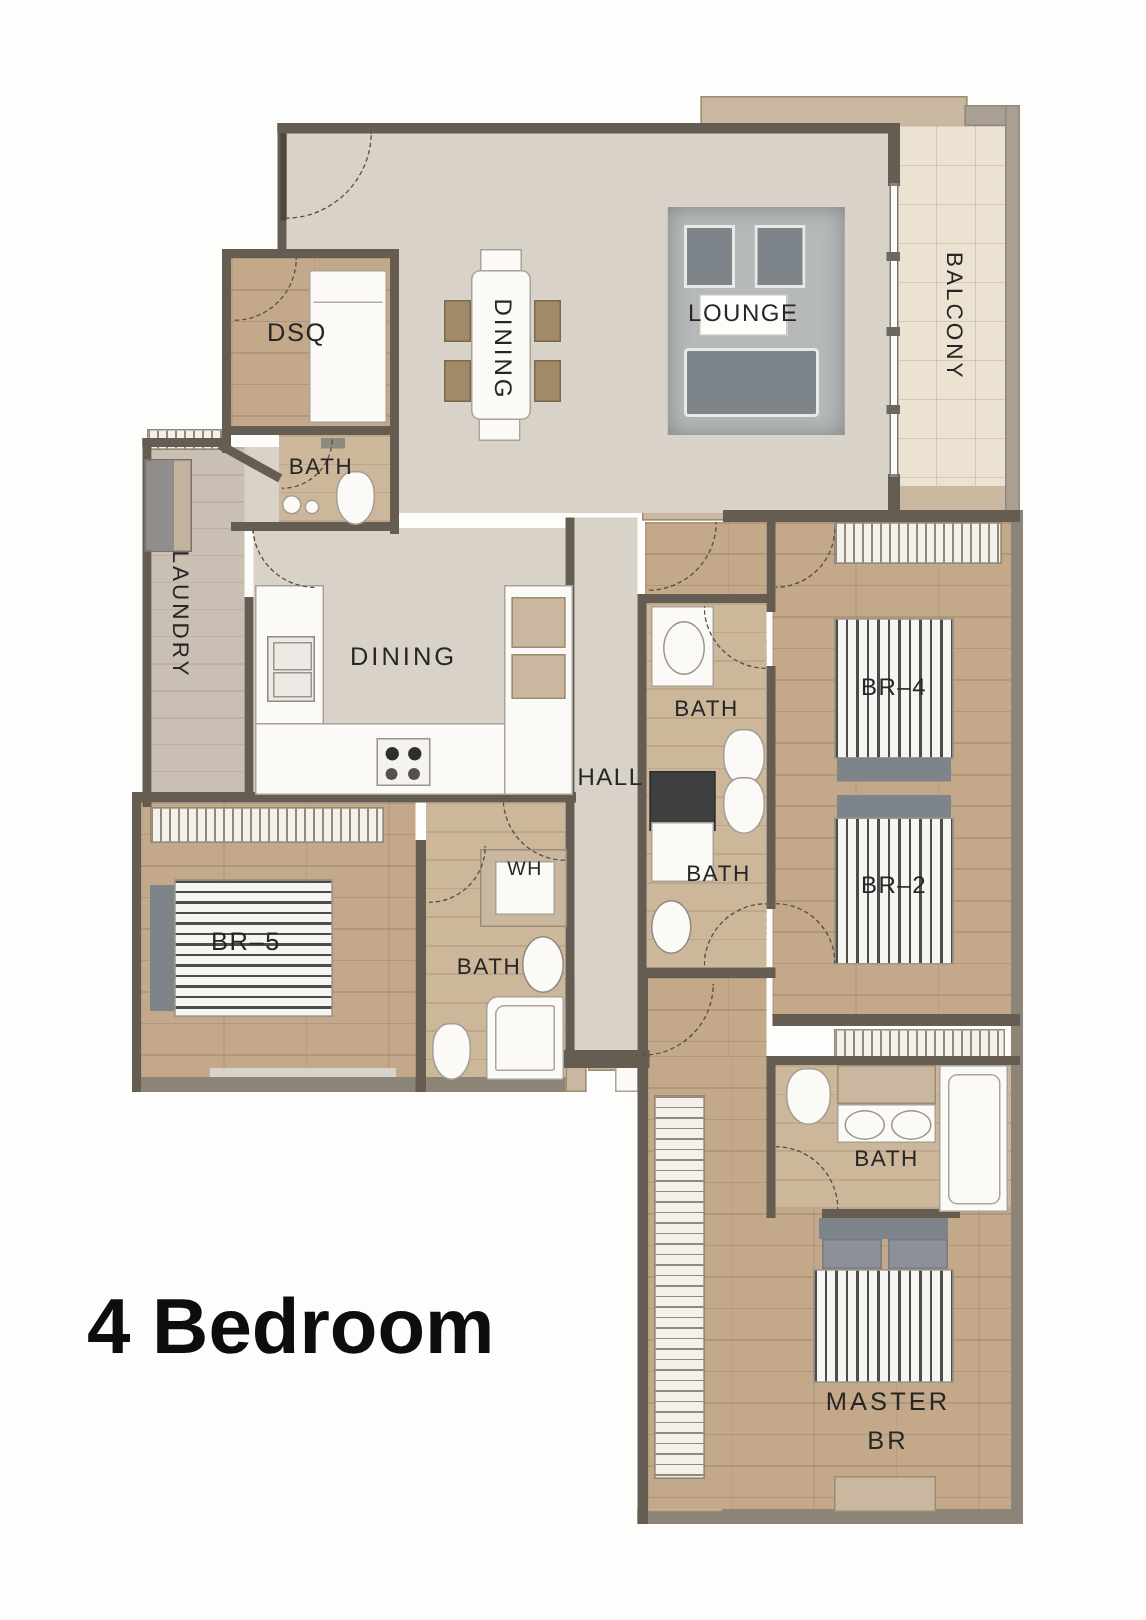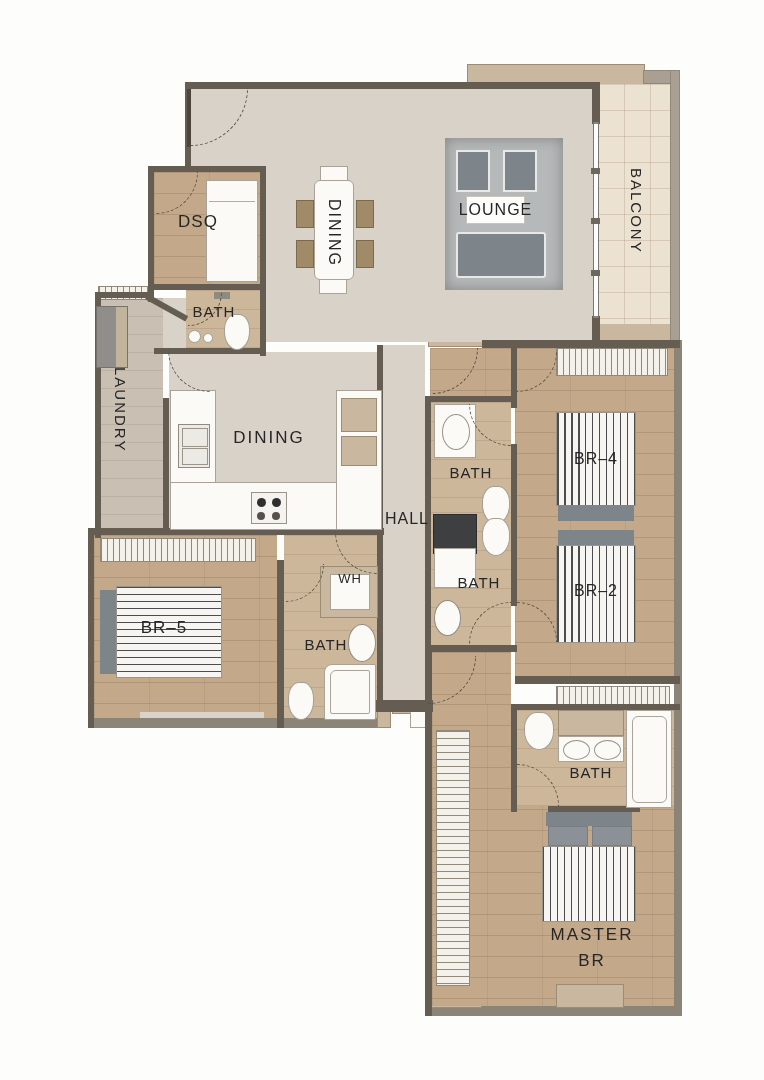--- a/index.html
+++ b/index.html
@@ -243,14 +243,15 @@
   <div class="a lb" style="left:446px;top:572px;width:66px;height:20px">BATH</div>
   <div class="a lb f16" style="left:560px;top:448px;width:72px;height:22px">BR–4</div>
   <div class="a lb f16" style="left:560px;top:580px;width:72px;height:22px">BR–2</div>
   <div class="a lb f17" style="left:122px;top:616px;width:84px;height:24px">BR–5</div>
   <div class="a lb f13" style="left:330px;top:568px;width:40px;height:20px">WH</div>
   <div class="a lb" style="left:292px;top:634px;width:68px;height:20px">BATH</div>
   <div class="a lb" style="left:556px;top:762px;width:70px;height:20px">BATH</div>
   <div class="a lb f17" style="left:536px;top:924px;width:112px;height:22px;letter-spacing:2px">MASTER</div>
   <div class="a lb f17" style="left:536px;top:950px;width:112px;height:22px;letter-spacing:2px">BR</div>
 
+  <div class="a lb title" style="left:58px;top:846px;width:334px;height:78px;justify-content:flex-start">4 Bedroom</div>
 
 </div>
 
 </body></html>

